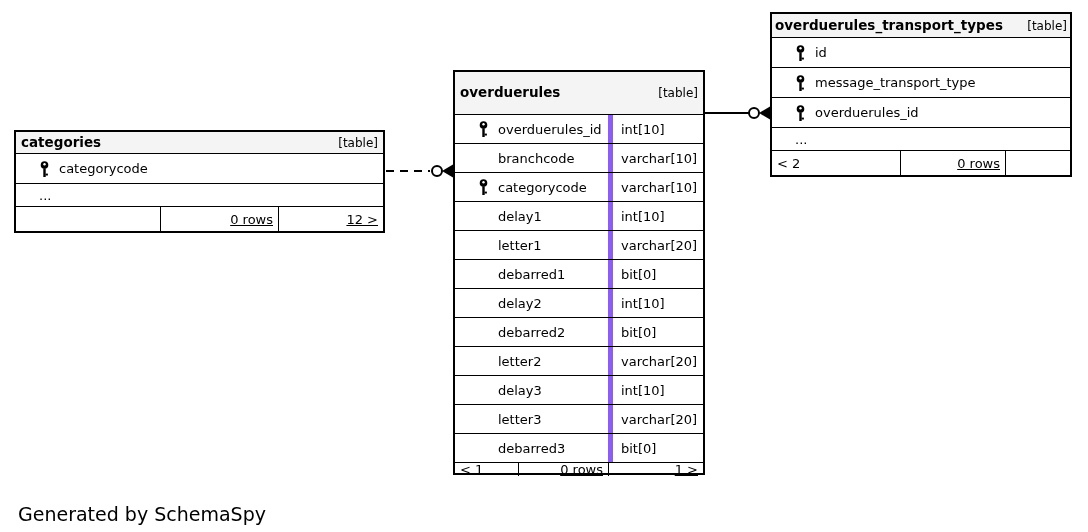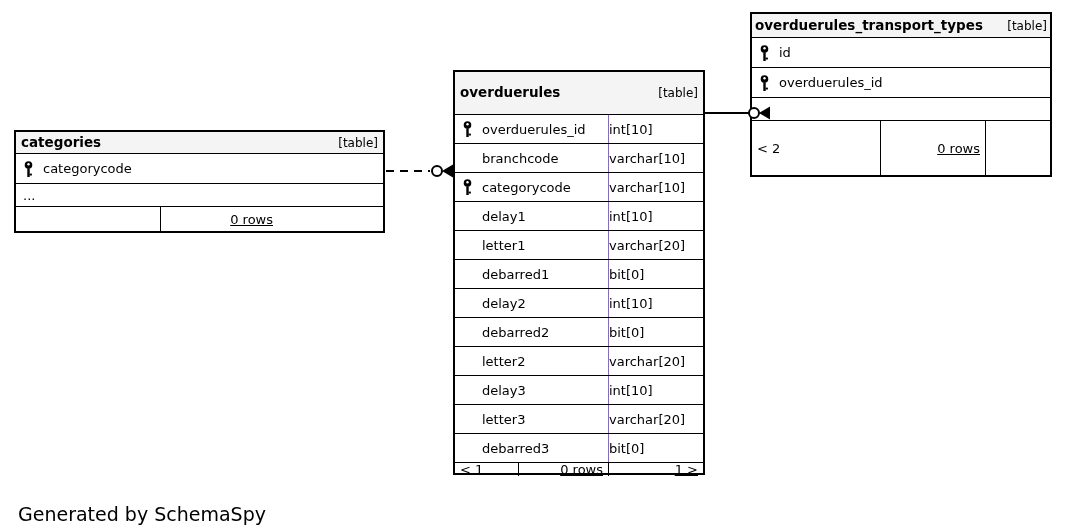--- a/index.html
+++ b/index.html
@@ -22,22 +22,22 @@
     padding:0 5px;flex:0 0 auto;box-sizing:border-box;
   }
   .tname{font-weight:bold;font-size:13.5px;white-space:nowrap;}
   .ttag{font-size:12px;white-space:nowrap;}
   .row{
     display:flex;align-items:stretch;border-bottom:1px solid #000;
     flex:0 0 auto;box-sizing:border-box;
   }
   .row:last-child{border-bottom:none;}
   .cell{display:flex;align-items:center;box-sizing:border-box;}
-  .cell.namecell{flex:1;padding-left:7px;overflow:hidden;}
-  .cell.typecell{border-left:1px solid #8b5cf6;padding-left:0;}
+  .cell.namecell{flex:1;padding-left:7px;overflow:hidden;margin-left:16px;}
+  .cell.typecell{border-left:5px solid #8b5cf6;padding-left:8px;}
   .keyspot{width:13px;height:18px;margin-right:7px;flex:0 0 auto;display:flex;align-items:center;}
   .keyspot svg{width:11px;height:18px;}
   .ellipsisrow{padding-left:6px;}
   .tfoot{display:flex;align-items:stretch;flex:1 0 auto;box-sizing:border-box;}
   .fcell{display:flex;align-items:center;box-sizing:border-box;padding:0 5px;white-space:nowrap;}
   .fcell.mid,.fcell.rightc{border-left:1px solid #000;}
   .fcell.r{justify-content:flex-end;text-decoration:underline;}
   .colname,.coltype{white-space:nowrap;}
 
   
@@ -50,21 +50,21 @@
   #tbl-categories .fcell.rightc{flex:1;}
 
   #tbl-overduerules{left:453px;top:70px;width:252px;height:405px;}
   #tbl-overduerules .thead{height:43px;}
   #tbl-overduerules .row.field{height:29px;}
   #tbl-overduerules .cell.typecell{width:95px;}
   #tbl-overduerules .fcell.leftc{width:63px;}
   #tbl-overduerules .fcell.mid{width:90px;}
   #tbl-overduerules .fcell.rightc{flex:1;}
 
-  #tbl-transport{left:750px;top:12px;width:302px;height:165px;}
+  #tbl-transport{left:770px;top:12px;width:302px;height:165px;}
   #tbl-transport .thead{height:24px;padding:0 3px;}
   #tbl-transport .row.field{height:30px;}
   #tbl-transport .row.erow{height:23px;}
   #tbl-transport .fcell.leftc{width:128px;}
   #tbl-transport .fcell.mid{width:105px;}
   #tbl-transport .fcell.rightc{flex:1;}
 
   .relations{position:absolute;inset:0;pointer-events:none;}
 
   .generated-note{position:absolute;left:18px;top:503px;font-size:19px;}
@@ -99,20 +99,21 @@
           </span>
         <span class="colname">categorycode</span>
       </div>
     </div>
     <div class="row erow">
       <div class="cell namecell ellipsisrow">...</div>
     </div>
     <div class="row tfoot">
       <div class="fcell leftc"></div>
       <div class="fcell mid r">0 rows</div>
+      <div class="fcell rightc r">12 &gt;</div>
     </div>
   </div>
 
   <div class="etable" id="tbl-overduerules">
     <div class="thead">
       <span class="tname">overduerules</span>
       <span class="ttag">[table]</span>
     </div>
 
     <div class="row field">
@@ -232,20 +233,30 @@
       <span class="ttag">[table]</span>
     </div>
     <div class="row field">
       <div class="cell namecell">
         <span class="keyspot key-yellow">
             <svg viewBox="0 0 11 18">
               <use href="#keyglyph"></use>
             </svg>
           </span>
         <span class="colname">id</span>
+      </div>
+    </div>
+    <div class="row field">
+      <div class="cell namecell">
+        <span class="keyspot key-gray">
+            <svg viewBox="0 0 11 18">
+              <use href="#keyglyph"></use>
+            </svg>
+          </span>
+        <span class="colname">message_transport_type</span>
       </div>
     </div>
     <div class="row field">
       <div class="cell namecell">
         <span class="keyspot key-gray">
             <svg viewBox="0 0 11 18">
               <use href="#keyglyph"></use>
             </svg>
           </span>
         <span class="colname">overduerules_id</span>

